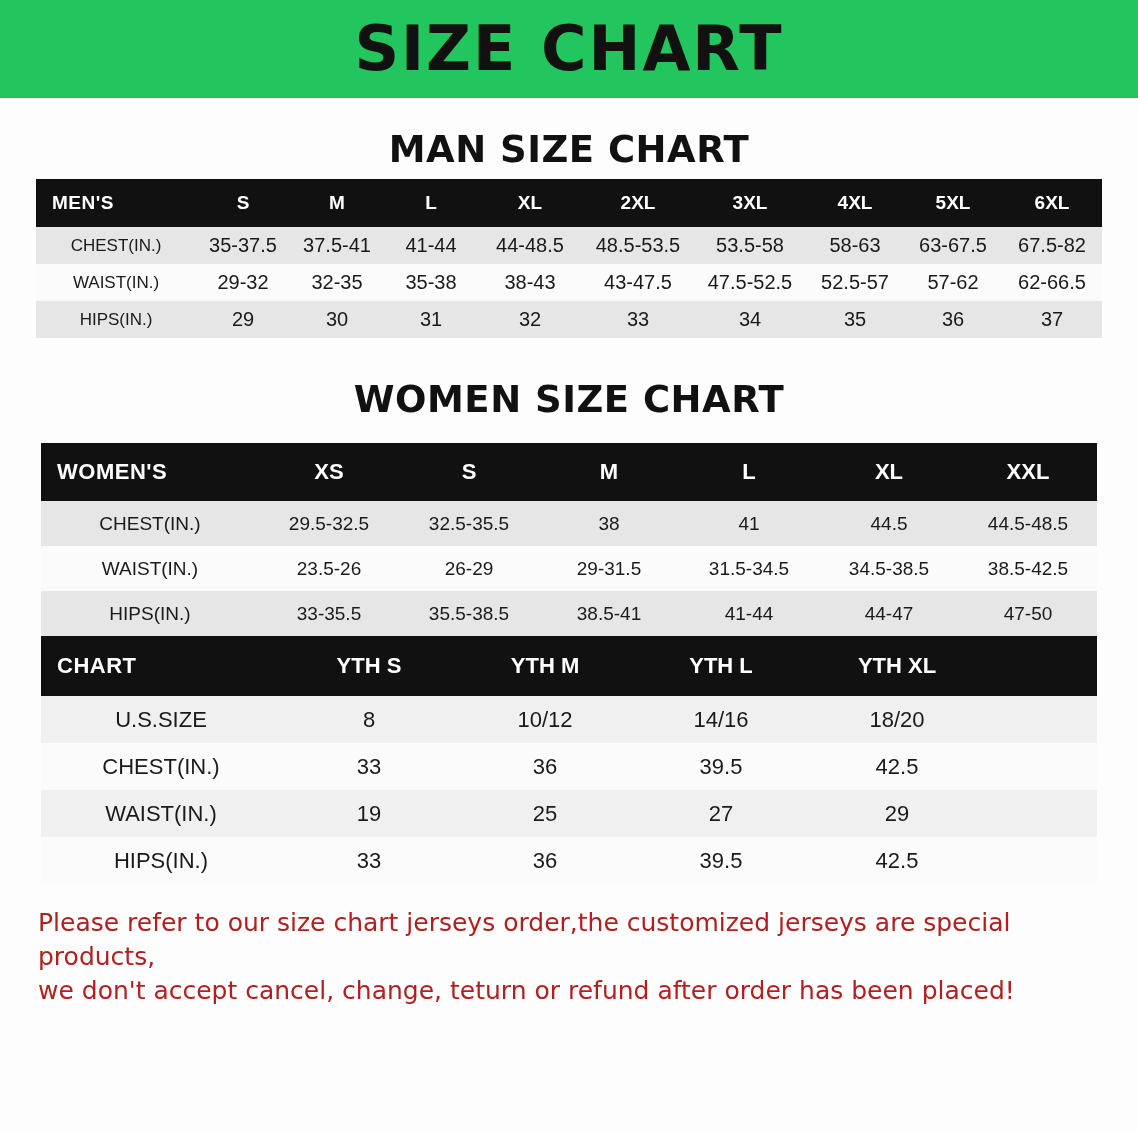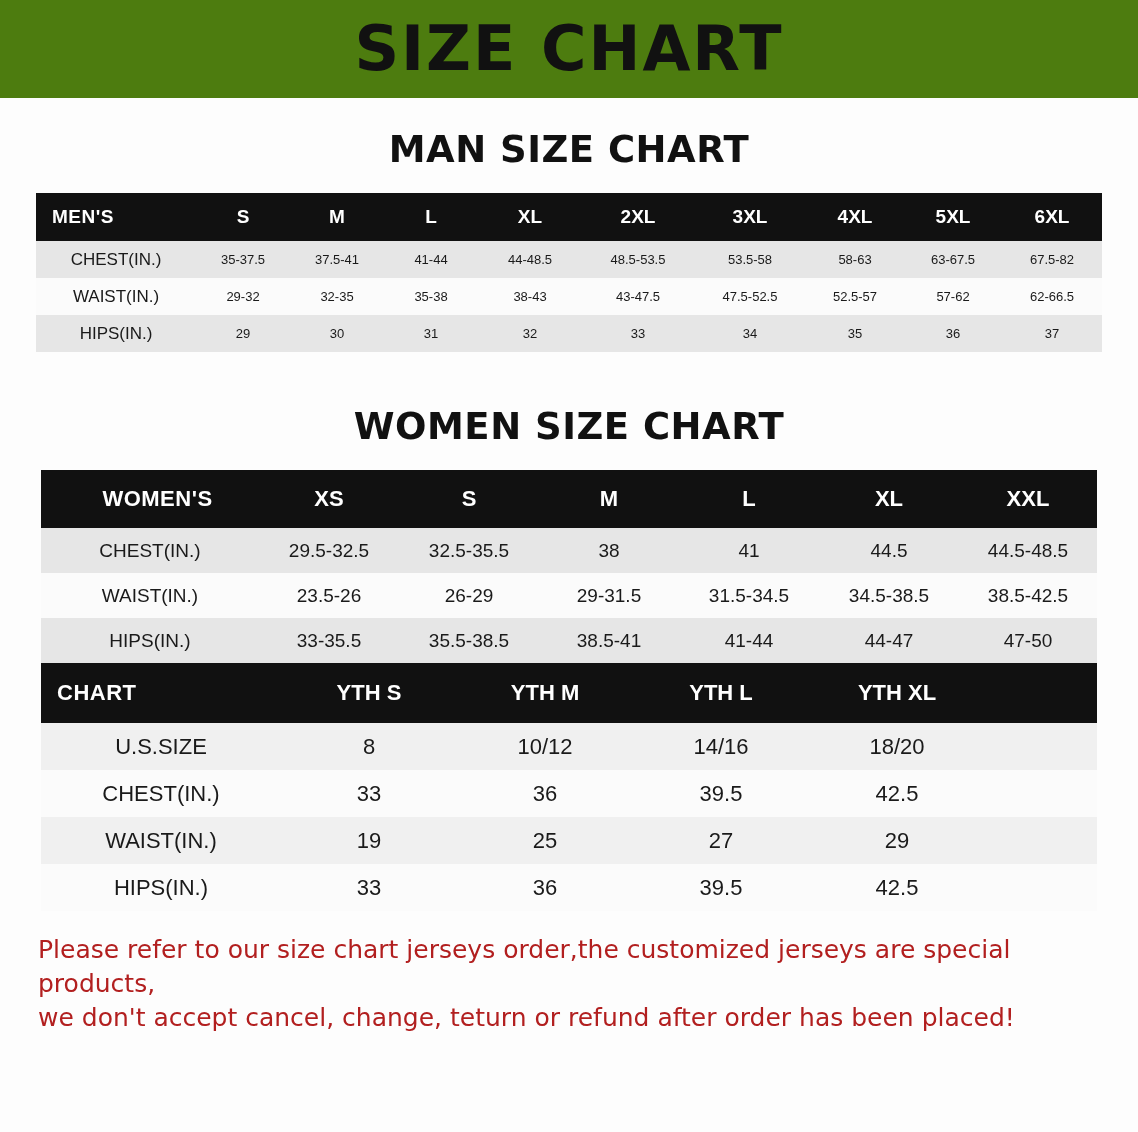--- a/index.html
+++ b/index.html
@@ -16,21 +16,21 @@
   .page {
     position: relative;
     width: 1138px;
     height: 1132px;
     background: #fdfdfd;
   }
 
   
   .banner {
     height: 98px;
-    background: #4d7c0f;
+    background: #22c55e;
     display: flex;
     align-items: center;
     justify-content: center;
   }
   .banner-title {
     font-family: "DejaVu Sans", sans-serif;
     font-weight: bold;
     font-size: 62px;
     letter-spacing: 2px;
     color: #111111;
@@ -39,22 +39,22 @@
 
   
   .section-title {
     text-align: center;
     font-family: "DejaVu Sans", sans-serif;
     font-weight: bold;
     font-size: 37px;
     color: #111111;
     letter-spacing: 0.5px;
   }
-  .t-man   { margin-top: 30px; margin-bottom: 22px; }
-  .t-women { margin-top: 53px; margin-bottom: 22px; }
+  .t-man   { margin-top: 30px; margin-bottom: 8px; }
+  .t-women { margin-top: 40px; margin-bottom: 22px; }
   .t-youth { margin-top: 50px; margin-bottom: 24px; }
 
   
   table {
     border-collapse: collapse;
     table-layout: fixed;
   }
   .chart-table {
     margin: 0 auto;
   }
@@ -75,28 +75,28 @@
   .chart-table thead th.row-label-head {
     text-align: left;
     padding-left: 16px;
     font-size: 25px;
     letter-spacing: 0.5px;
   }
 
   
   #men-table { width: 1056px; }
   #men-table thead th { height: 46px; font-size: 19px; }
-  #men-table tbody td { height: 35px; font-size: 13px; color: #1a1a1a; }
+  #men-table tbody td { height: 35px; font-size: 20px; color: #1a1a1a; }
   #men-table tbody tr:nth-child(odd)  td { background: #e6e6e6; }
   #men-table tbody tr:nth-child(even) td { background: #fbfbfb; }
   #men-table tbody td.row-label { font-size: 17px; }
 
   
   #women-table { width: 1056px; }
-  #women-table thead th { height: 56px; font-size: 22px; text-align: center; }
+  #women-table thead th { height: 56px; font-size: 22px; }
   #women-table tbody td { height: 43px; font-size: 19px; color: #1a1a1a; }
   #women-table tbody tr:nth-child(odd)  td { background: #e6e6e6; }
   #women-table tbody tr:nth-child(even) td { background: #fbfbfb; }
 
   
   #youth-table { width: 1056px; }
   #youth-table thead th { height: 58px; font-size: 22px; }
   #youth-table tbody td { height: 45px; font-size: 22px; color: #1a1a1a; background: #fbfbfb; }
   #youth-table tbody tr:nth-child(odd) td { background: #f0f0f0; }
 

